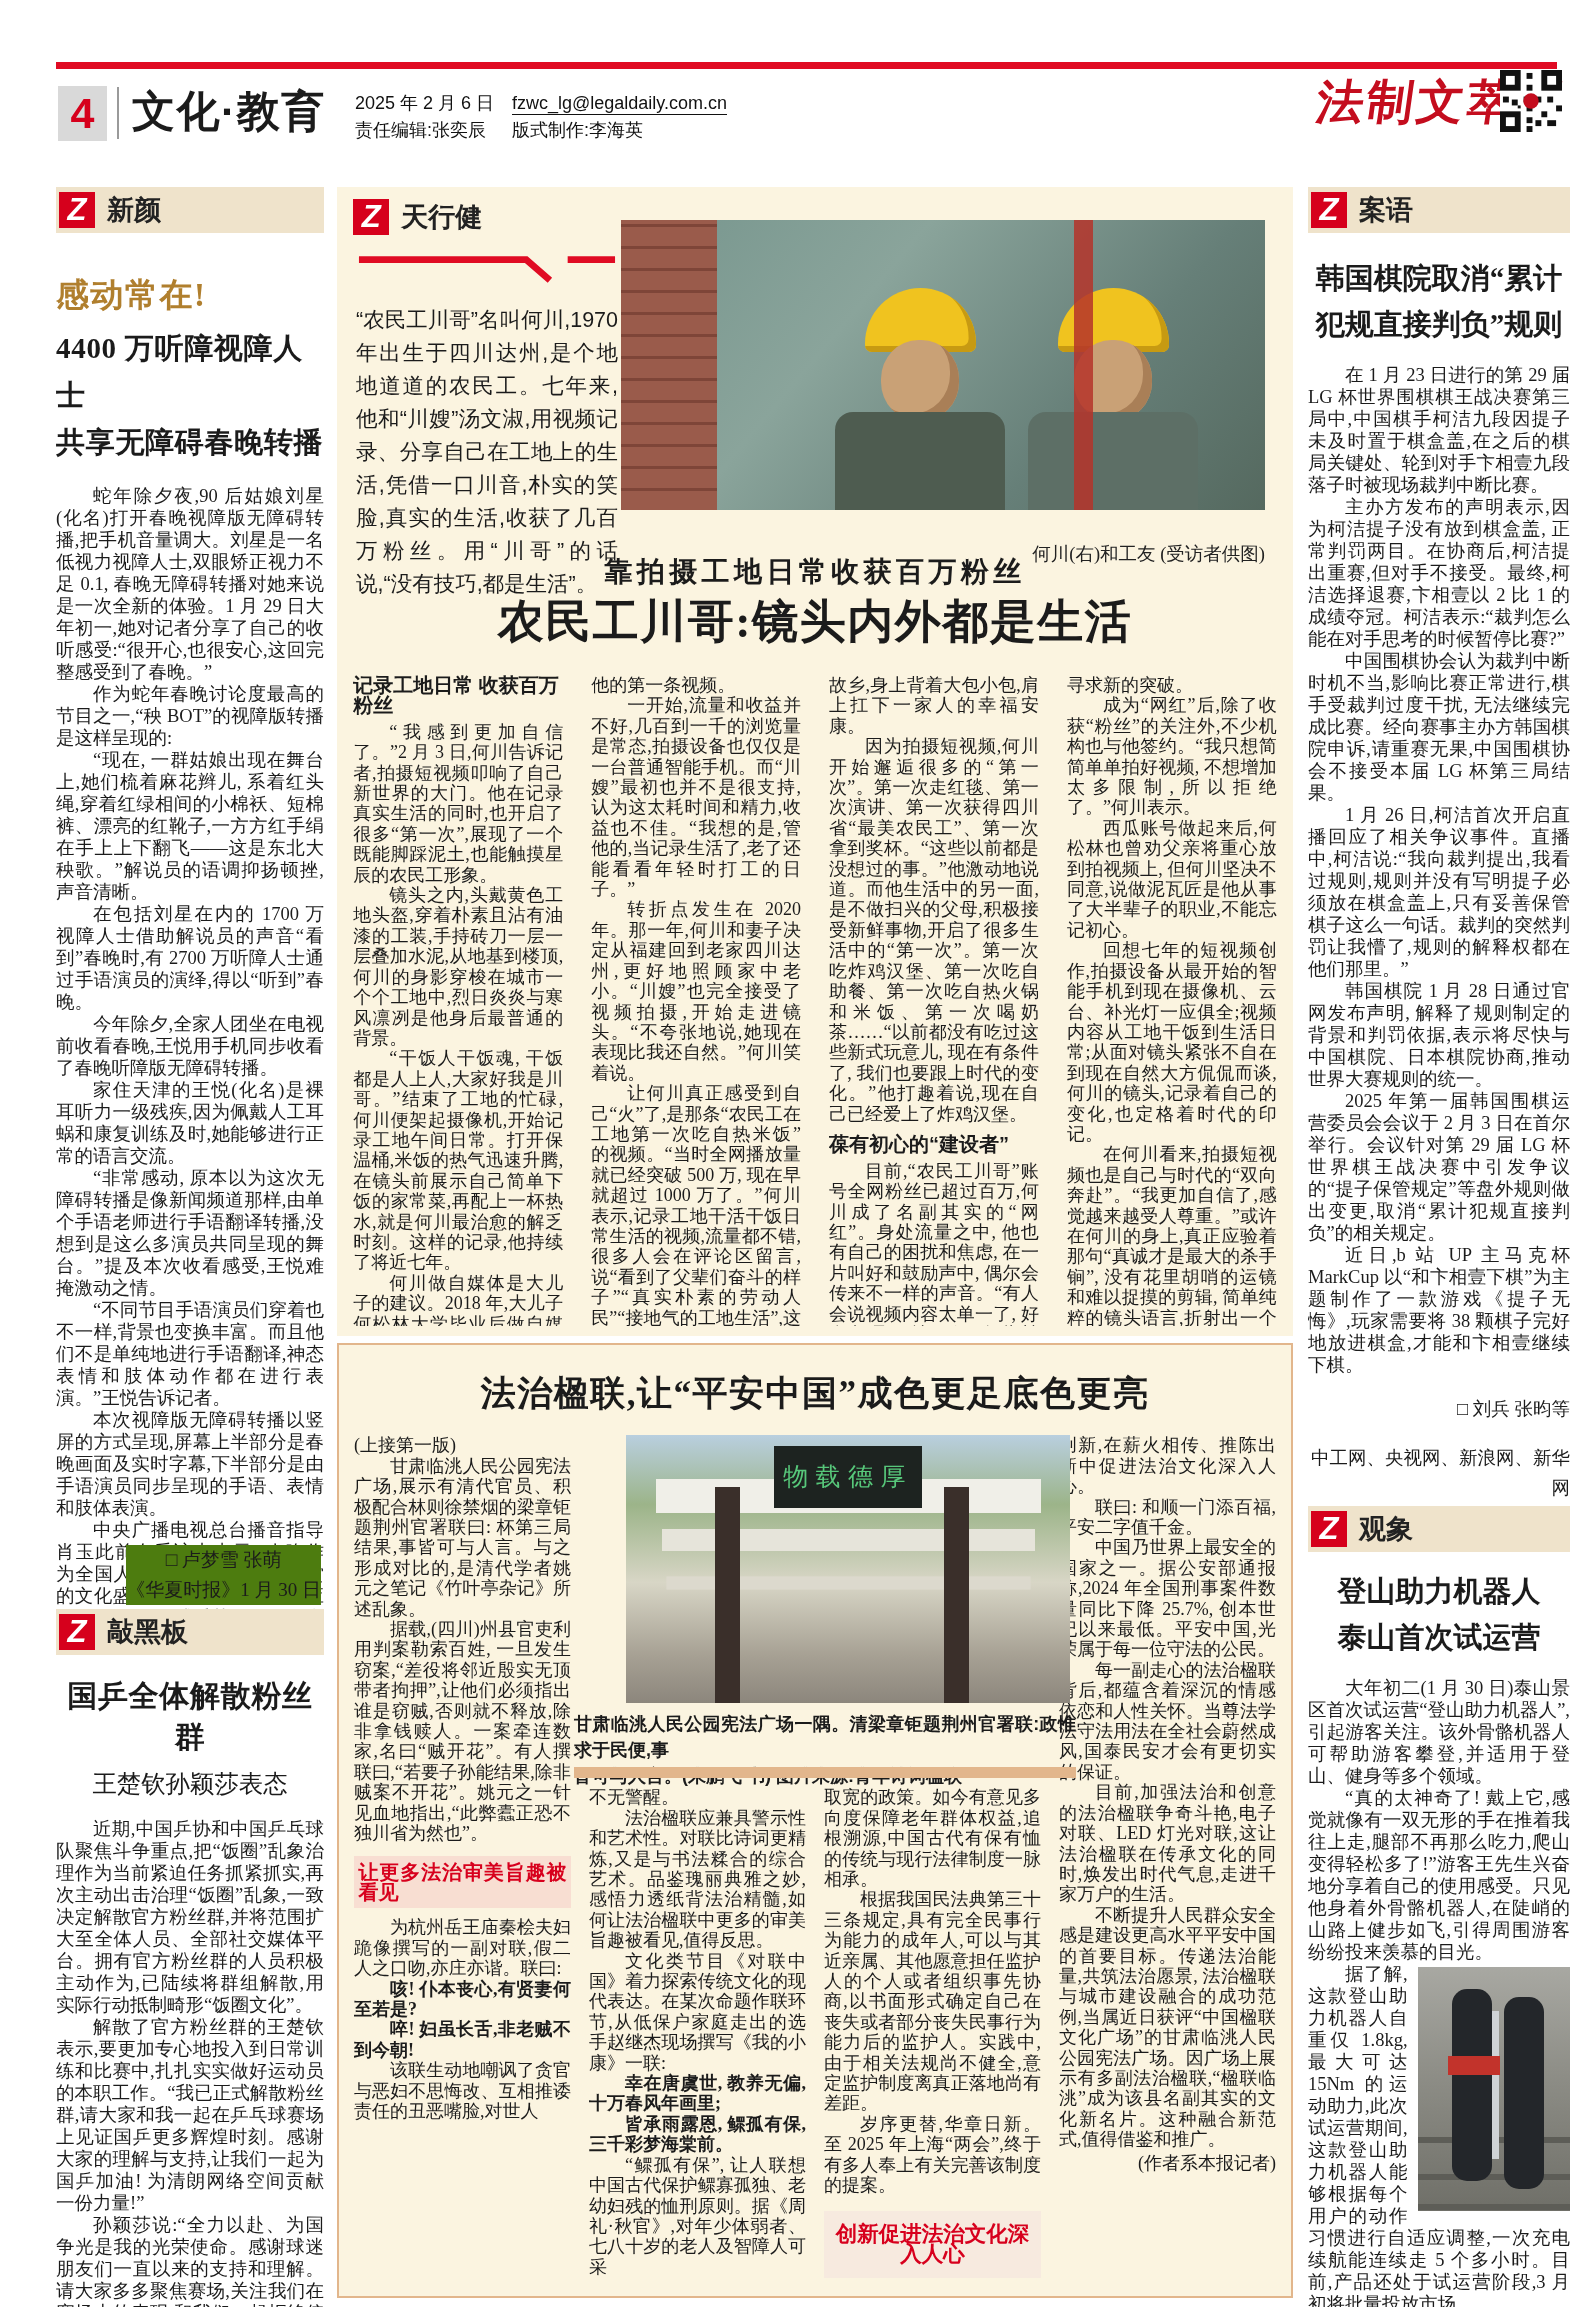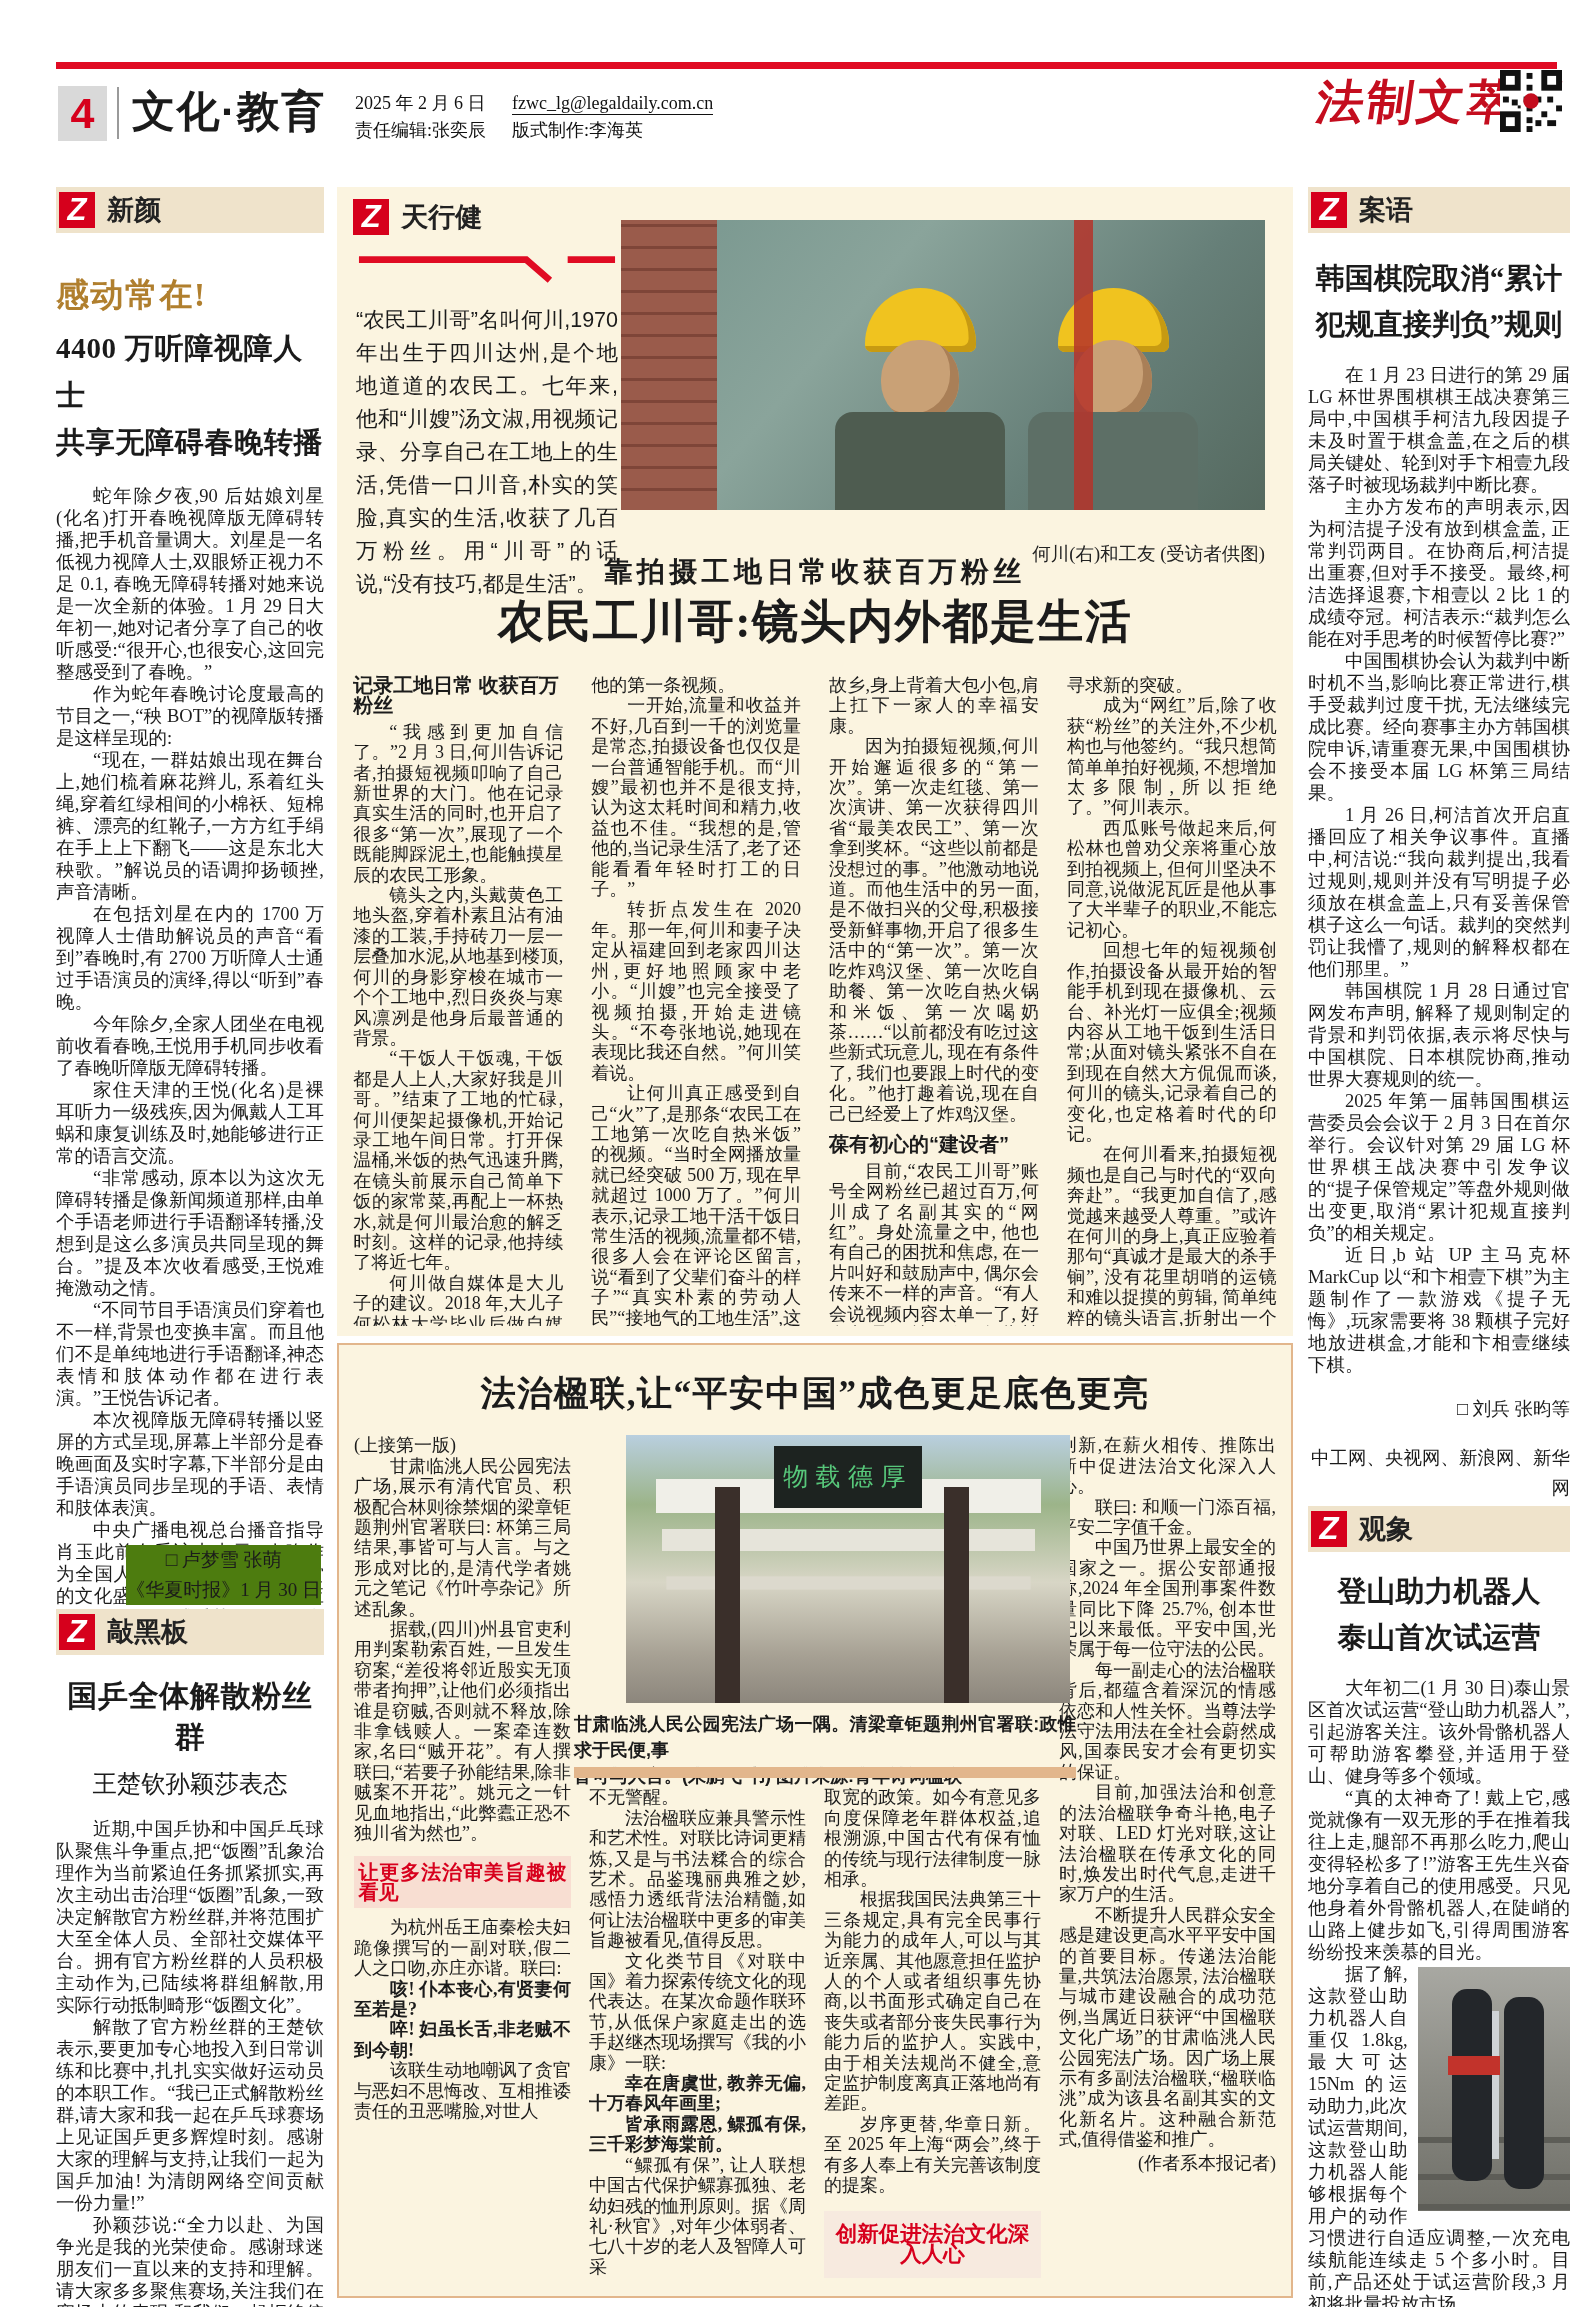--- a/index.html
+++ b/index.html
@@ -6,21 +6,21 @@
   .page{position:relative;width:1594px;height:2307px;background:#ffffff;
         font-family:"Liberation Serif","DejaVu Serif",serif;color:#1b1b1b;overflow:hidden;}
   
   .topbar{position:absolute;left:56px;top:62px;width:1501px;height:7.4px;background:#e00b23;}
   .pagenum{position:absolute;left:58px;top:86px;width:49px;height:55px;background:#d9d9d9;
            color:#d6001c;font-family:"Liberation Sans",sans-serif;font-weight:bold;font-size:43px;
            display:flex;align-items:center;justify-content:center;}
   .vline{position:absolute;left:117px;top:87px;width:1.5px;height:52px;background:#9a9a9a;}
   .section-title{position:absolute;left:132px;top:83px;font-size:43px;font-weight:bold;
                  font-family:"Liberation Sans","DejaVu Sans",sans-serif;letter-spacing:1.5px;}
-  .hmeta{position:absolute;top:90px;font-family:Liberation Serif, serif;font-size:18px;line-height:27px;color:#111;}
+  .hmeta{position:absolute;top:90px;font-family:Liberation Sans, sans-serif;font-size:18px;line-height:27px;color:#111;}
   .hmeta .u{border-bottom:1.5px solid #111;padding-bottom:0.7px;}
   .meta1{left:355px;}
   .meta2{left:512px;}
   .masthead{position:absolute;left:1317px;top:71px;color:#c40d1e;font-size:47px;font-weight:bold;
             transform:skewX(-8deg);letter-spacing:3px;font-family:"Liberation Serif",serif;}
   .qr{position:absolute;left:1500px;top:70px;width:62px;height:62px;}
   
   .tagbar{display:flex;align-items:center;gap:12px;background:#efe3cb;height:46px;padding-left:3px;margin-bottom:6px;}
   .zlogo{width:36px;height:36px;background:#d6001c;color:#fff;display:flex;align-items:center;justify-content:center;
          font-family:"Liberation Sans",sans-serif;font-weight:bold;font-style:italic;font-size:31px;flex:0 0 36px;}

